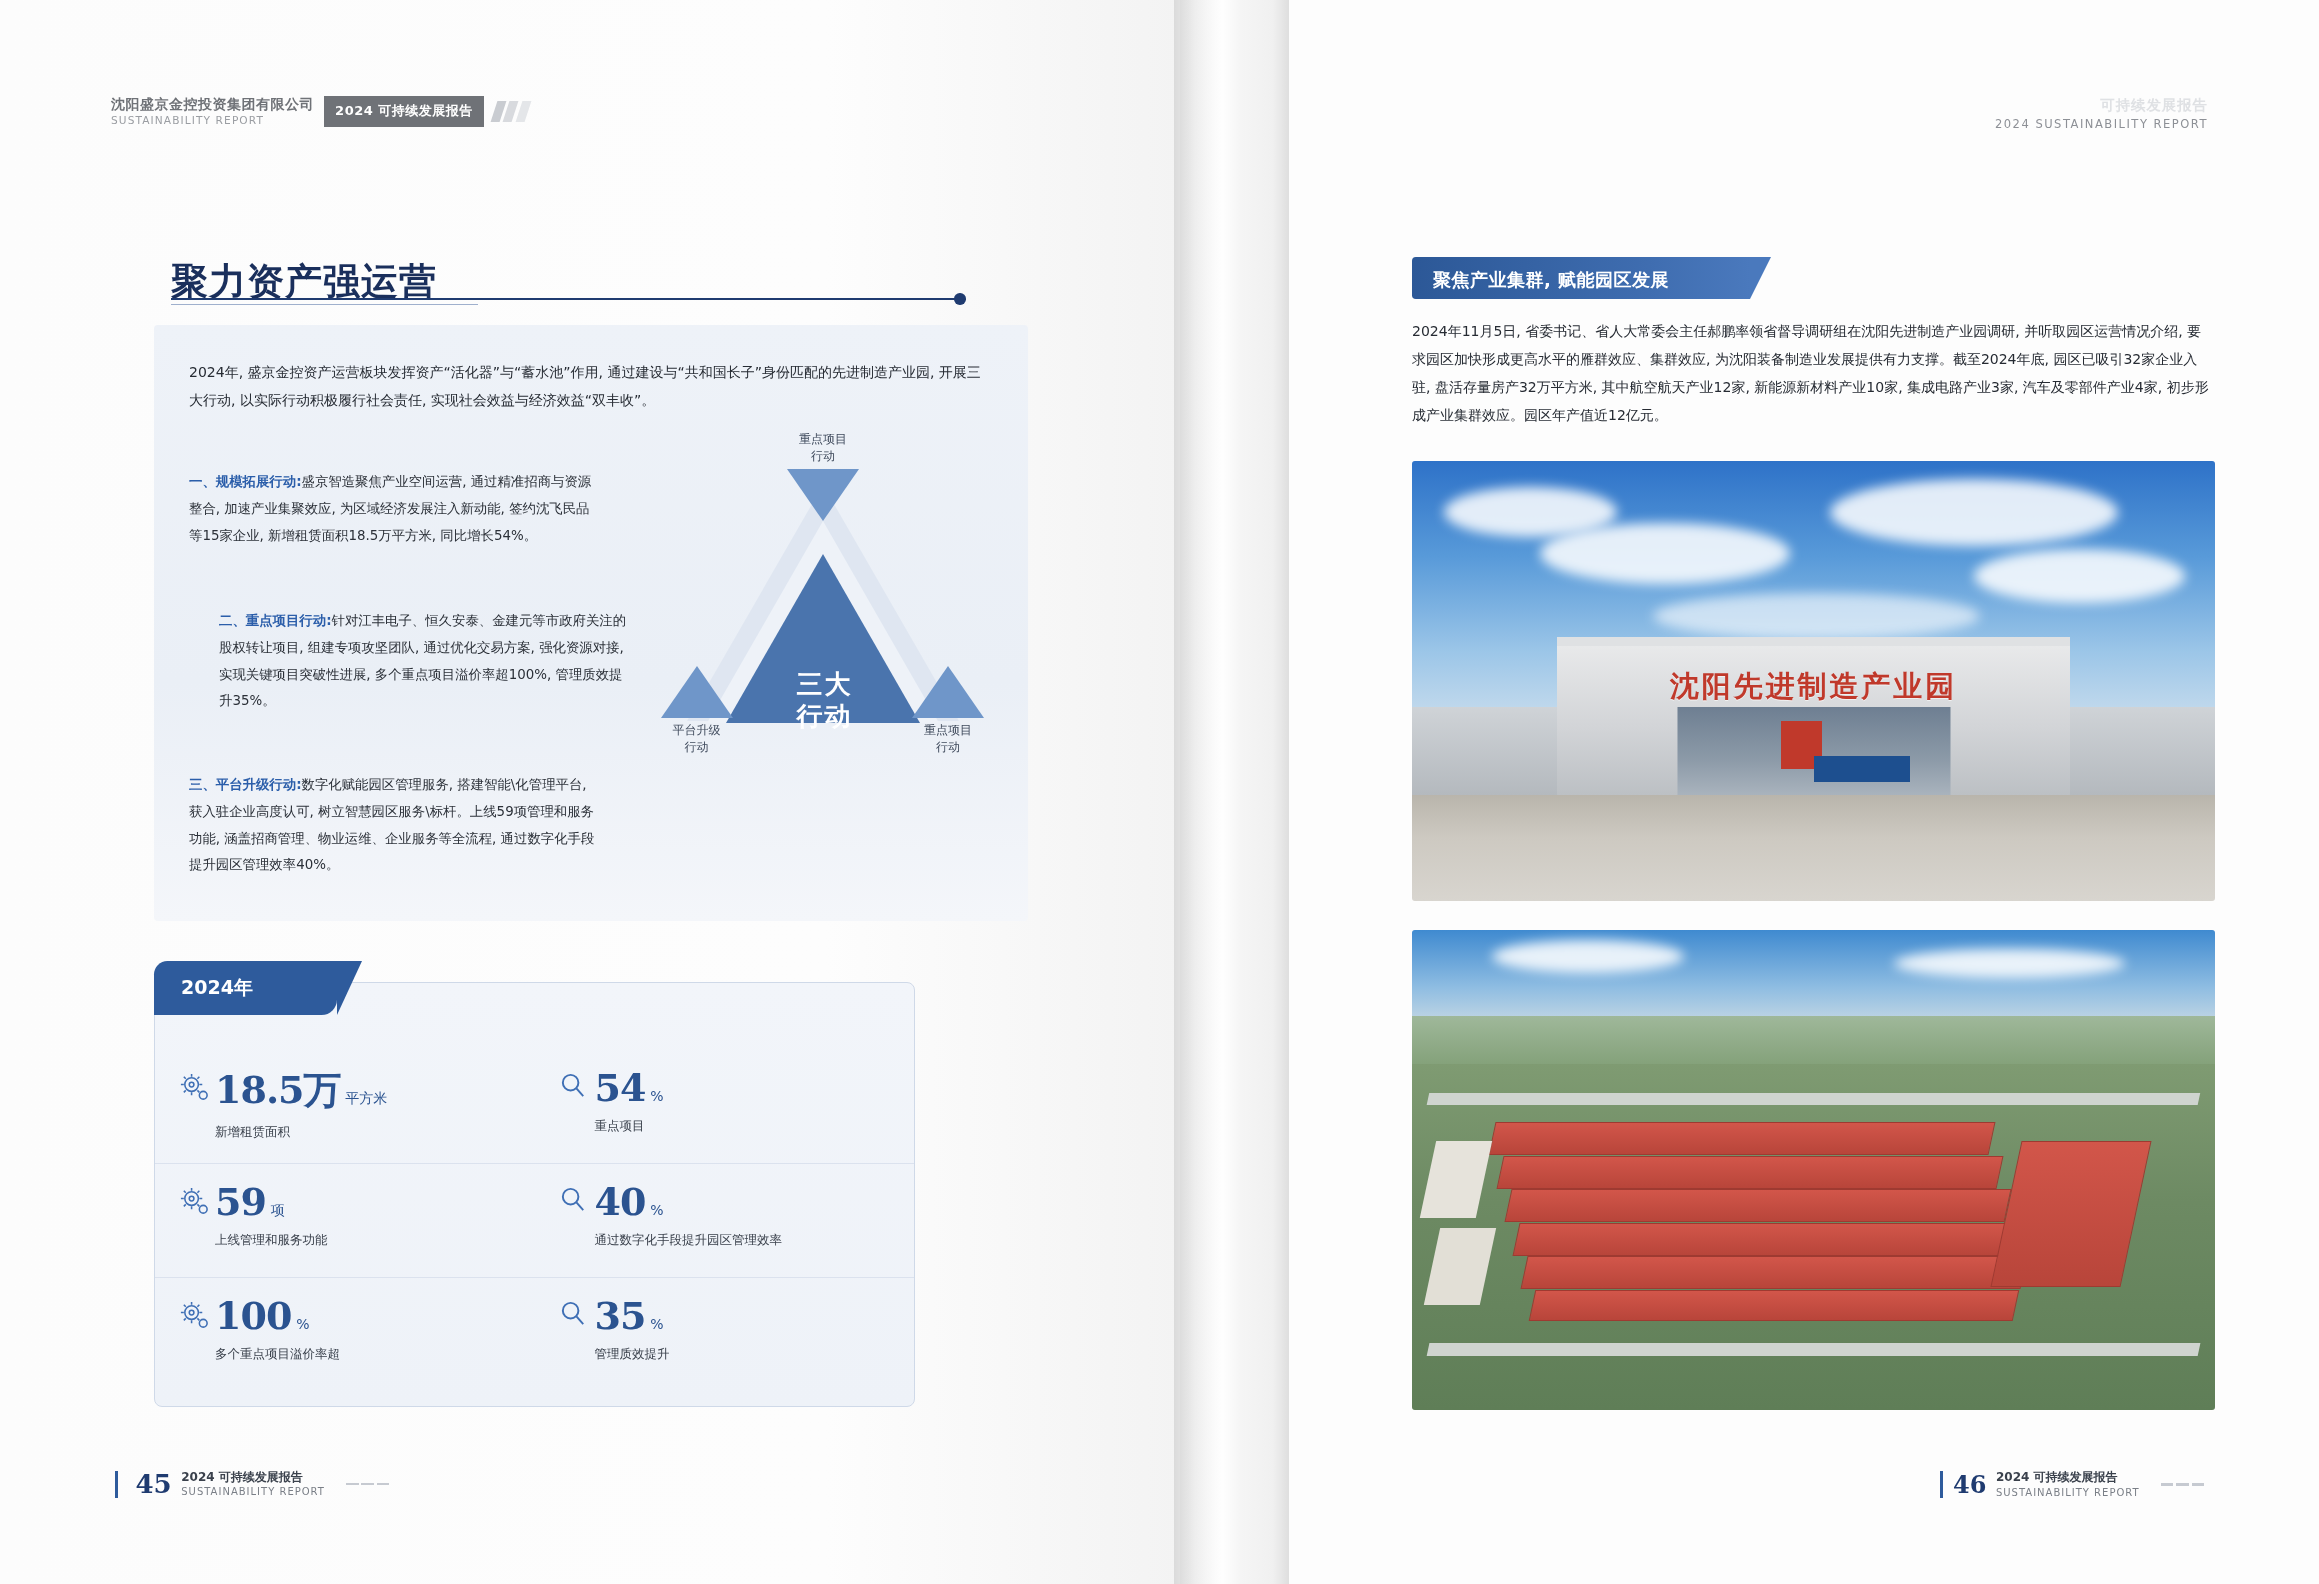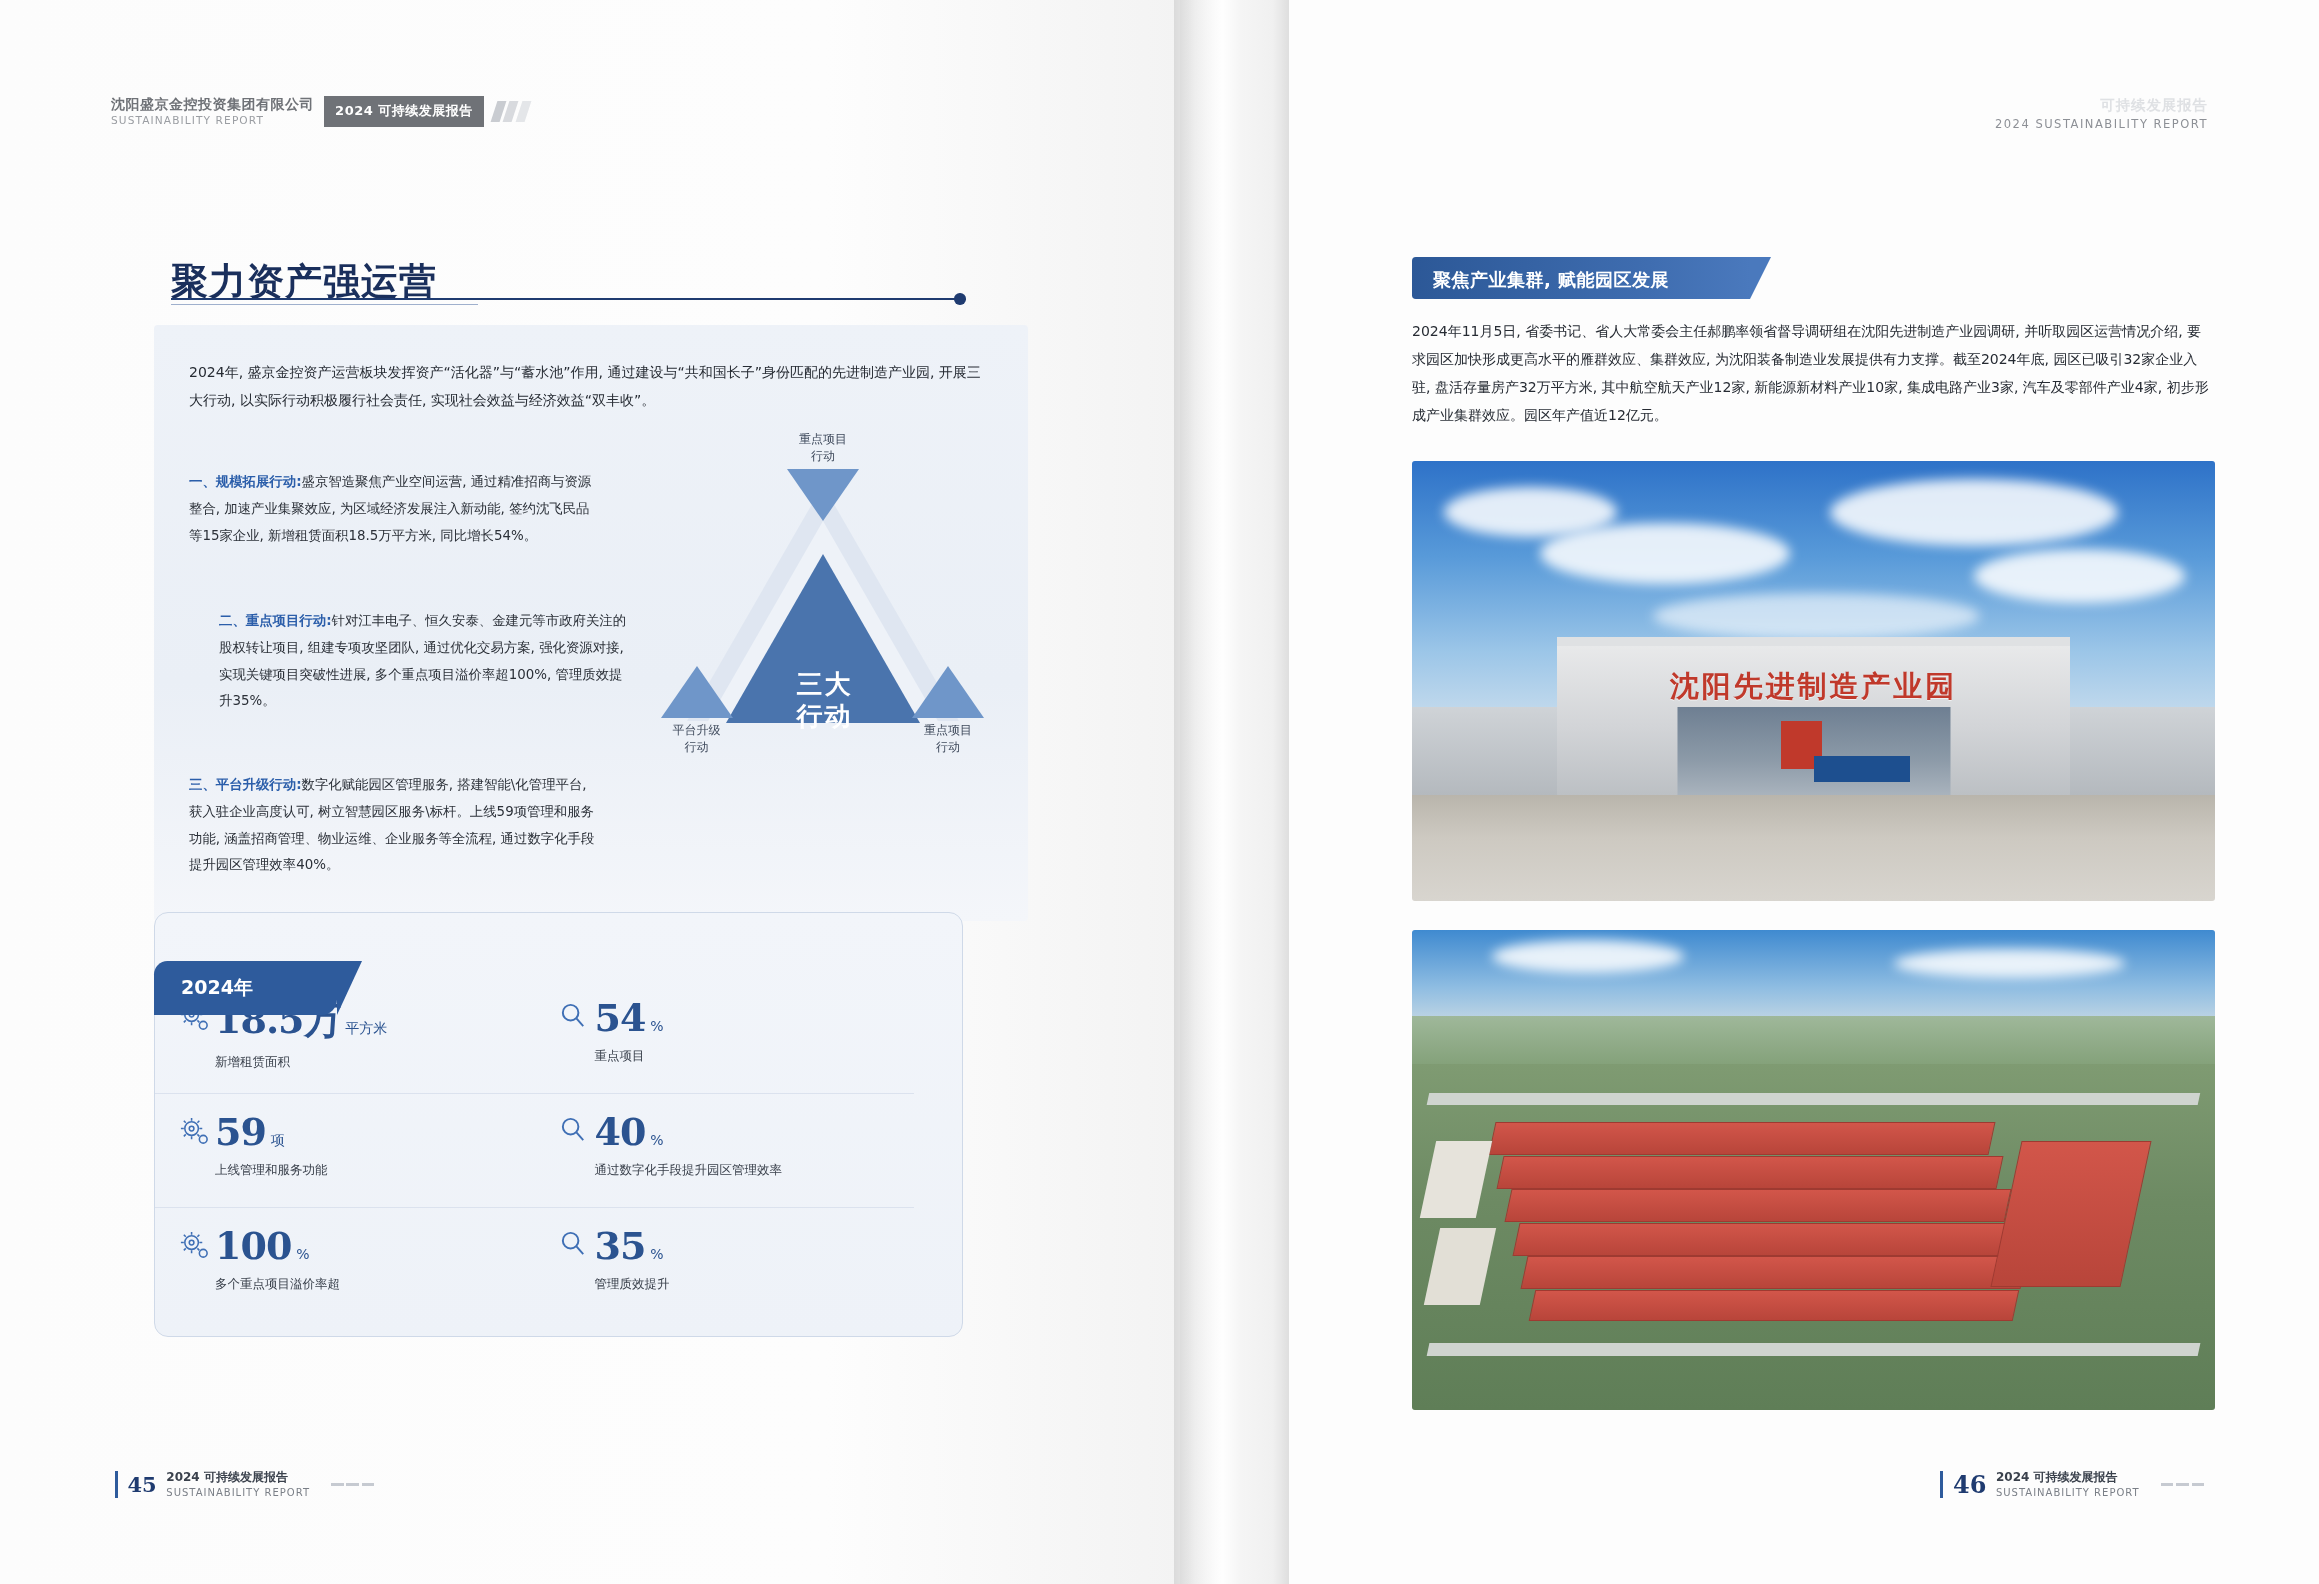--- a/index.html
+++ b/index.html
@@ -68,42 +68,42 @@
   .node .tri{width:0;height:0;margin:0 auto;
     border-left:36px solid transparent;border-right:36px solid transparent;border-bottom:52px solid #6f96c9;}
   .node .tri.down{border-bottom:none;border-top:52px solid #6f96c9;}
   .node .lbl{font-size:12px;color:#3f4a5c;line-height:1.45;margin-top:3.8px;}
   .node-top{left:136px;top:0px;}
   .node-top .lbl{margin-top:0;margin-bottom:2.9px;}
   .node-left{left:9.6px;top:235px;}
   .node-right{left:261px;top:235px;}
 
   
-  .stats{position:absolute;left:154px;top:912px;width:759px;height:423px;
+  .stats{position:absolute;left:154px;top:982px;width:759px;height:423px;
     background:linear-gradient(180deg,#f2f5fa 0%,#eef2f8 100%);
-    border:1px solid #cfd9e8;border-radius:14px;padding-left:48px;}
+    border:1px solid #cfd9e8;border-radius:8px;}
   .year-tab{position:absolute;left:154px;top:961px;width:183px;height:54px;
     background:#2e5b9c;border-radius:13.4px 0 15.4px 0;color:#fff;
     font-size:19px;font-weight:bold;display:flex;align-items:center;padding-left:27px;box-sizing:border-box;}
   .year-tab:after{content:"";position:absolute;right:-25px;top:0;width:0;height:0;
     border-top:54px solid #2e5b9c;border-right:25px solid transparent;}
   .stat-grid{position:absolute;left:0;top:67px;width:759px;}
   .srow{display:flex;height:113px;border-bottom:1px solid #dbe2ee;}
   .srow:last-child{border-bottom:none;}
   .scell{width:50%;box-sizing:border-box;padding-left:60px;padding-top:15.4px;position:relative;}
   .scell .ico{position:absolute;left:23px;top:21px;color:#3f6fb5;}
   .scell .val{display:flex;align-items:baseline;color:#2b5390;}
   .scell .num{font-size:38px;font-weight:bold;letter-spacing:-1px;font-family:"DejaVu Serif","Liberation Serif",serif;}
   .scell .unit{font-size:14px;margin-left:4.8px;color:#2b5390;}
   .scell .cap{margin-top:7.7px;font-size:12.5px;color:#3a414c;}
 
   
   .lfoot{position:absolute;left:115px;bottom:85px;display:flex;align-items:center;gap:9.6px;}
   .lfoot .bar{width:2.9px;height:27px;background:#2e5b9c;}
-  .lfoot .pg{font-size:21px;color:#1f3b70;font-weight:bold;font-family:"DejaVu Serif","Liberation Serif",serif;}
+  .lfoot .pg{font-size:26px;color:#1f3b70;font-weight:bold;font-family:"DejaVu Serif","Liberation Serif",serif;margin-left:8px;}
   .lfoot .tx{line-height:1.3;}
   .lfoot .tx .l1{font-size:12px;color:#3a414c;font-weight:bold;}
   .lfoot .tx .l2{font-size:10px;color:#7a7f87;letter-spacing:1px;}
   .lfoot .dots{margin-left:11.5px;display:flex;gap:2.9px;align-items:center;}
   .lfoot .dots i{width:12.5px;height:2.9px;background:#c6cad1;display:block;}
 
   
   .rbanner{position:absolute;left:1412px;top:257px;width:365px;height:42px;}
   .rbanner .shape{position:absolute;left:0;top:0;width:338px;height:42px;
     background:linear-gradient(90deg,#2c5897 0%,#3f6db0 70%,#4a79bd 100%);

